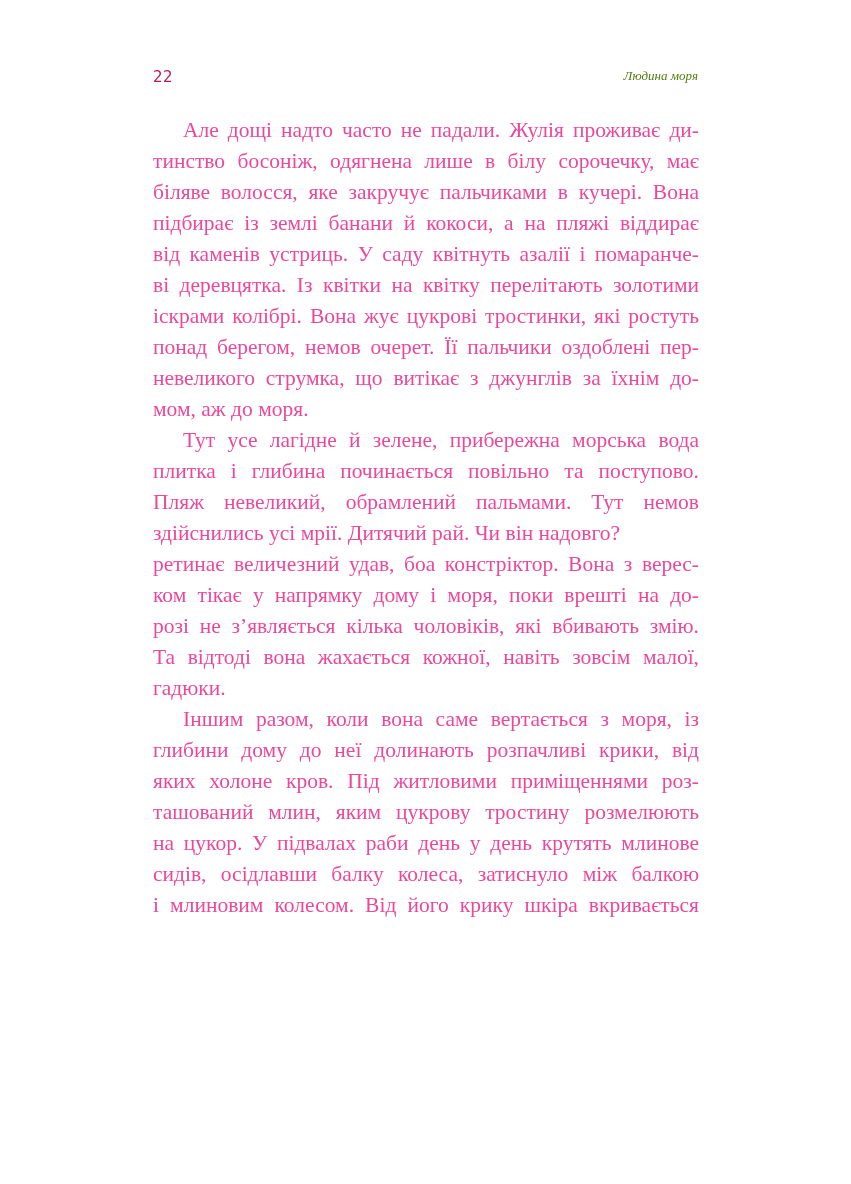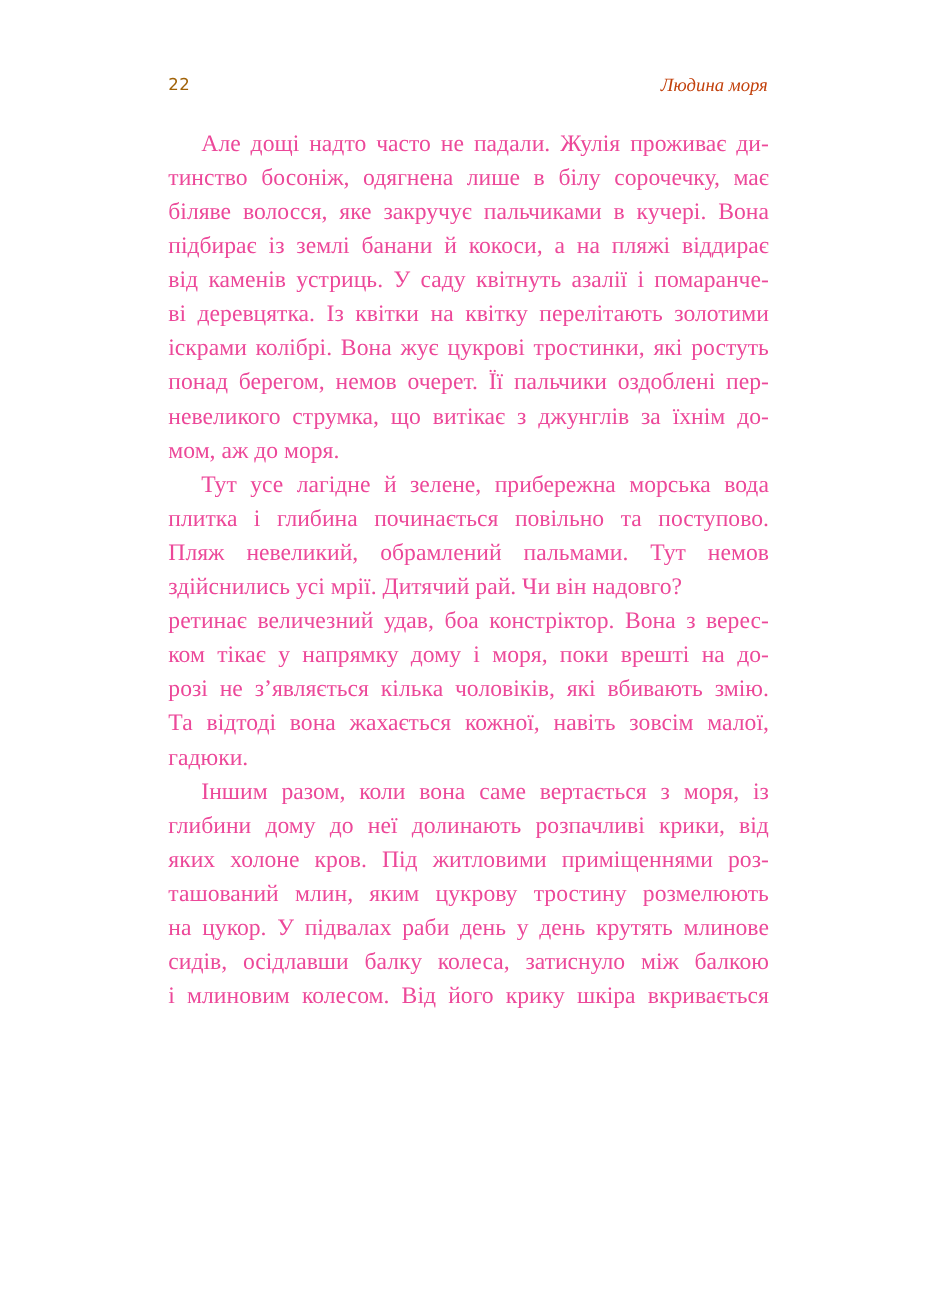--- a/index.html
+++ b/index.html
@@ -21,30 +21,30 @@
       width: 545px;
       height: 24px;
     }
     .page-number {
       position: absolute;
       left: 0;
       top: 0;
       font-family: "DejaVu Sans", sans-serif;
       font-size: 15px;
       letter-spacing: 0.5px;
-      color: #a16207;
+      color: #be185d;
     }
     .running-title {
       position: absolute;
       right: 0;
       top: 0;
       font-family: "Liberation Serif", serif;
       font-style: italic;
-      font-size: 17px;
-      color: #c2410c;
+      font-size: 13px;
+      color: #4d7c0f;
     }
     .body-text {
       position: absolute;
       top: 115px;
       left: 153px;
       width: 546px;
     }
     .line {
       display: block;
       height: 31px;

